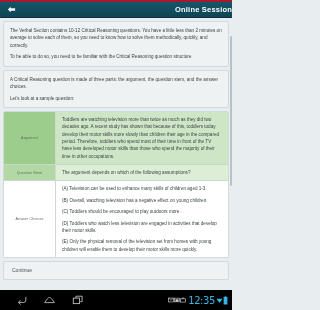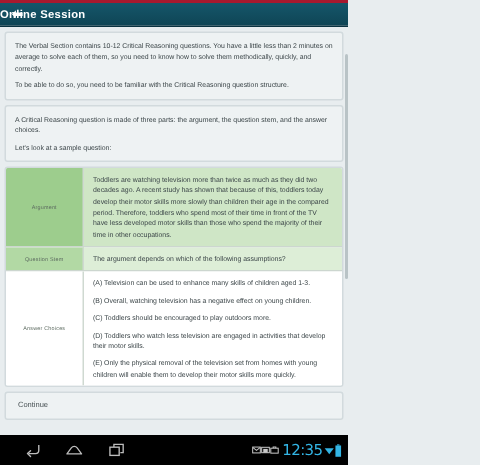--- a/index.html
+++ b/index.html
@@ -43,21 +43,21 @@
     height: 16px;
     display: flex;
     align-items: center;
     justify-content: center;
     flex: 0 0 auto;
   }
   .back-btn svg { display:block; }
   .appbar-title {
     position: absolute;
     left: 0; right: 0;
-    text-align: left;
+    text-align: right;
     color: #ffffff;
     font-size: 7.5px;
     font-weight: bold;
     letter-spacing: .2px;
     line-height: 16px;
     pointer-events: none;
   }
 
   
   .content {

